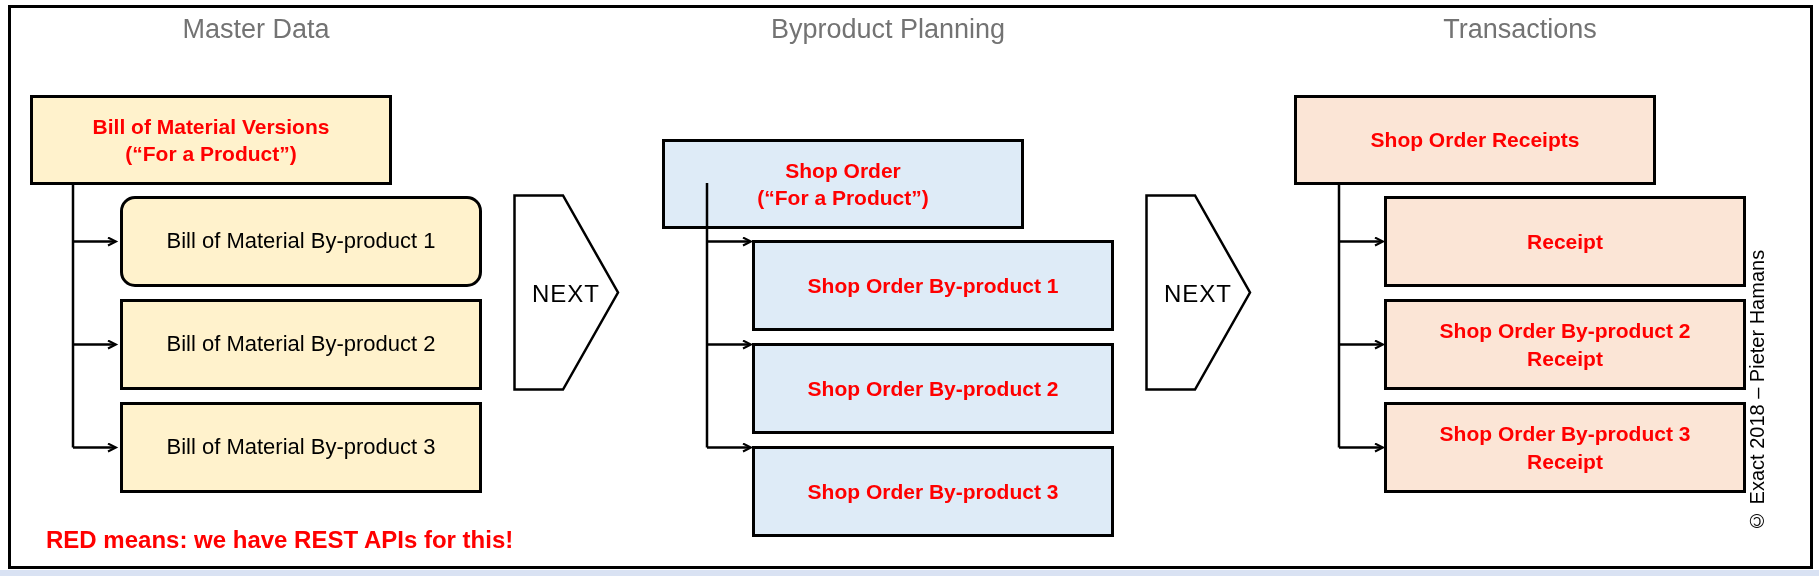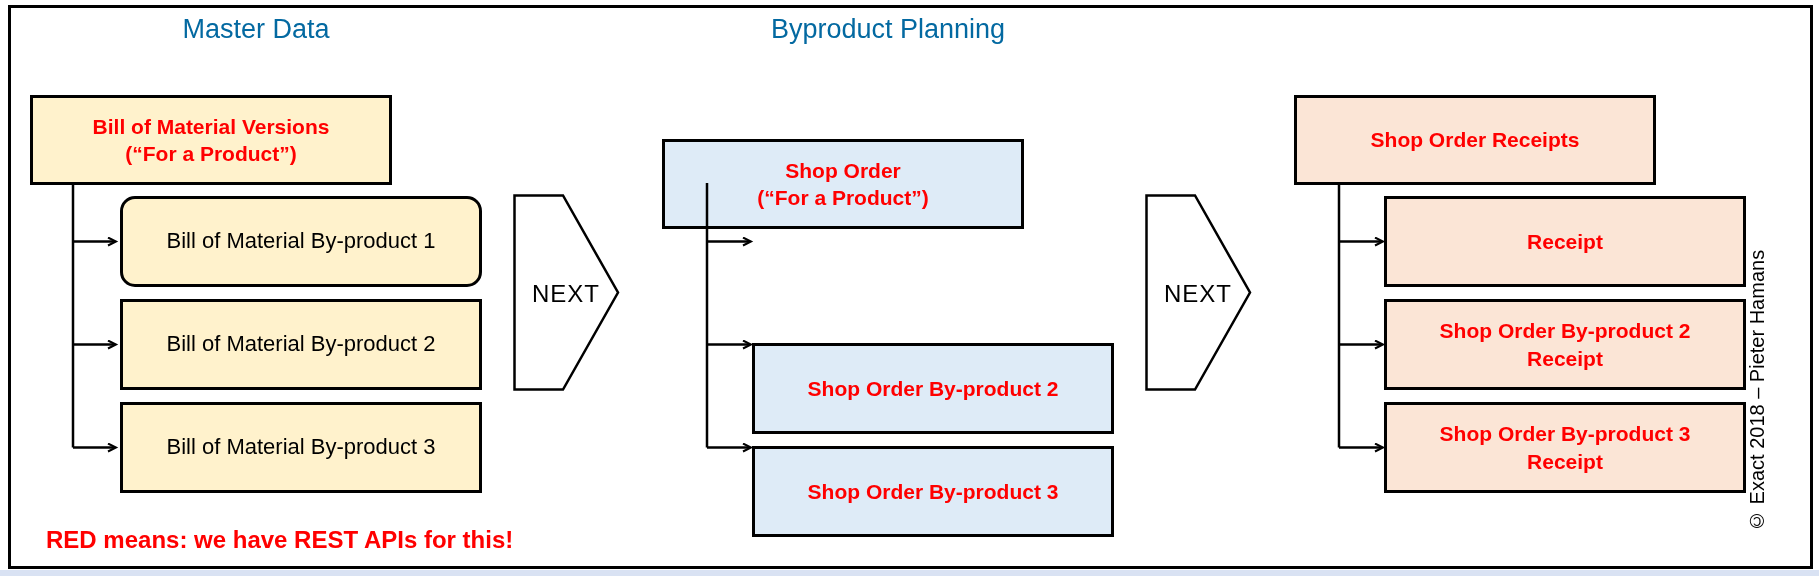--- a/index.html
+++ b/index.html
@@ -9,21 +9,21 @@
   }
   #frame{
     position:absolute;left:8px;top:5px;width:1805px;height:564px;
     border:3px solid #000;box-sizing:border-box;background:#fff;
   }
   #bottom-strip{
     position:absolute;left:0;bottom:0;width:1819px;height:6px;background:#d9e2f3;
   }
   .col-title{
     position:absolute;top:14px;width:452px;text-align:center;
-    font-size:27px;color:#0369a1;white-space:nowrap;
+    font-size:27px;color:#737373;white-space:nowrap;
   }
   .box{
     position:absolute;box-sizing:border-box;border:3px solid #000;
     display:flex;flex-direction:column;align-items:center;justify-content:center;
     text-align:center;line-height:1.3;
   }
   .box.parent{width:362px;height:90px;top:95px;}
   .box.child{width:362px;height:91px;}
   .fill-master{background:#FFF2CC;}
   .fill-planning{background:#DEEBF7;margin-top:44px;}
@@ -44,20 +44,21 @@
   svg text{font-family:"Liberation Sans",sans-serif;}
 </style>
 </head>
 <body>
 
 <div id="stage">
   <div id="frame"></div>
 
   <div class="col-title" style="left:30px;">Master Data</div>
   <div class="col-title" style="left:662px;">Byproduct Planning</div>
+  <div class="col-title" style="left:1294px;">Transactions</div>
 
   <div class="box parent fill-master api" style="left:30px;">
     <div>Bill of Material Versions</div>
     <div>(“For a Product”)</div>
   </div>
   <div class="box child fill-master plain" style="left:120px;top:196px;border-radius:15px;">
     <div>Bill of Material By-product 1</div>
   </div>
   <div class="box child fill-master plain" style="left:120px;top:299px;">
     <div>Bill of Material By-product 2</div>
@@ -78,20 +79,23 @@
   </svg>
 
   <svg class="chevron" style="left:513px;top:194px;" width="112" height="198">
     <polygon points="1.5,1.5 50,1.5 105,98.5 50,195.5 1.5,195.5" fill="#fff" stroke="#000" stroke-width="2.5"></polygon>
     <text x="53" y="99" text-anchor="middle" dominant-baseline="central" font-size="24" letter-spacing="1" fill="#000">NEXT</text>
   </svg>
 
   <div class="box parent fill-planning api" style="left:662px;">
     <div>Shop Order</div>
     <div>(“For a Product”)</div>
+  </div>
+  <div class="box child fill-planning api" style="left:752px;top:196px;">
+    <div>Shop Order By-product 1</div>
   </div>
   <div class="box child fill-planning api" style="left:752px;top:299px;">
     <div>Shop Order By-product 2</div>
   </div>
   <div class="box child fill-planning api" style="left:752px;top:402px;">
     <div>Shop Order By-product 3</div>
   </div>
   <svg class="connector" style="left:705px;top:183px;" width="56" height="272">
     <defs>
       <marker id="ah-m" markerWidth="12" markerHeight="12" refX="8" refY="5" orient="auto" markerUnits="userSpaceOnUse">

